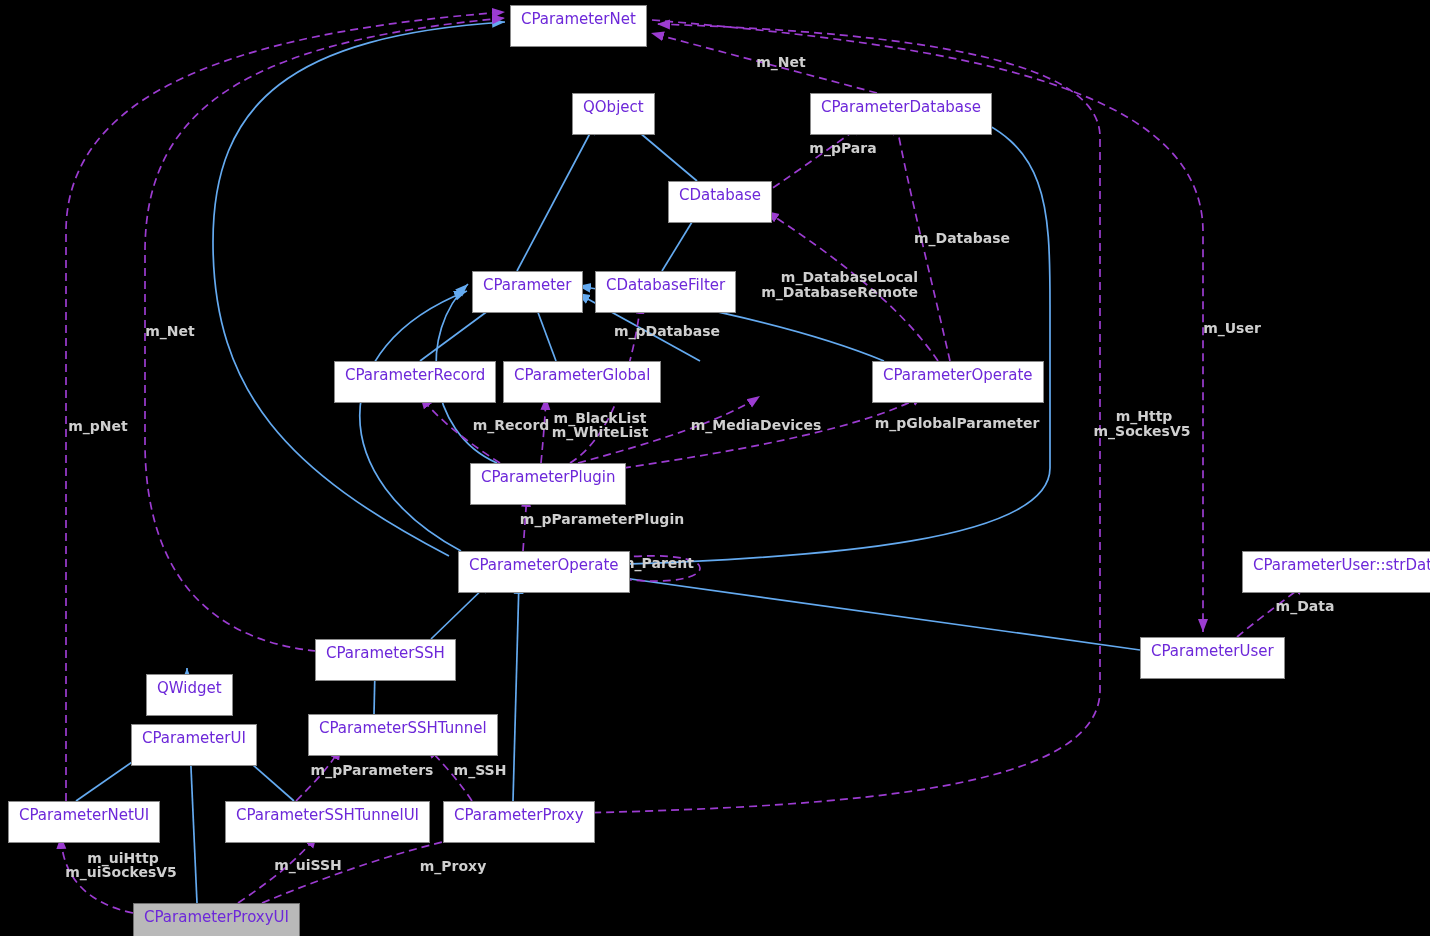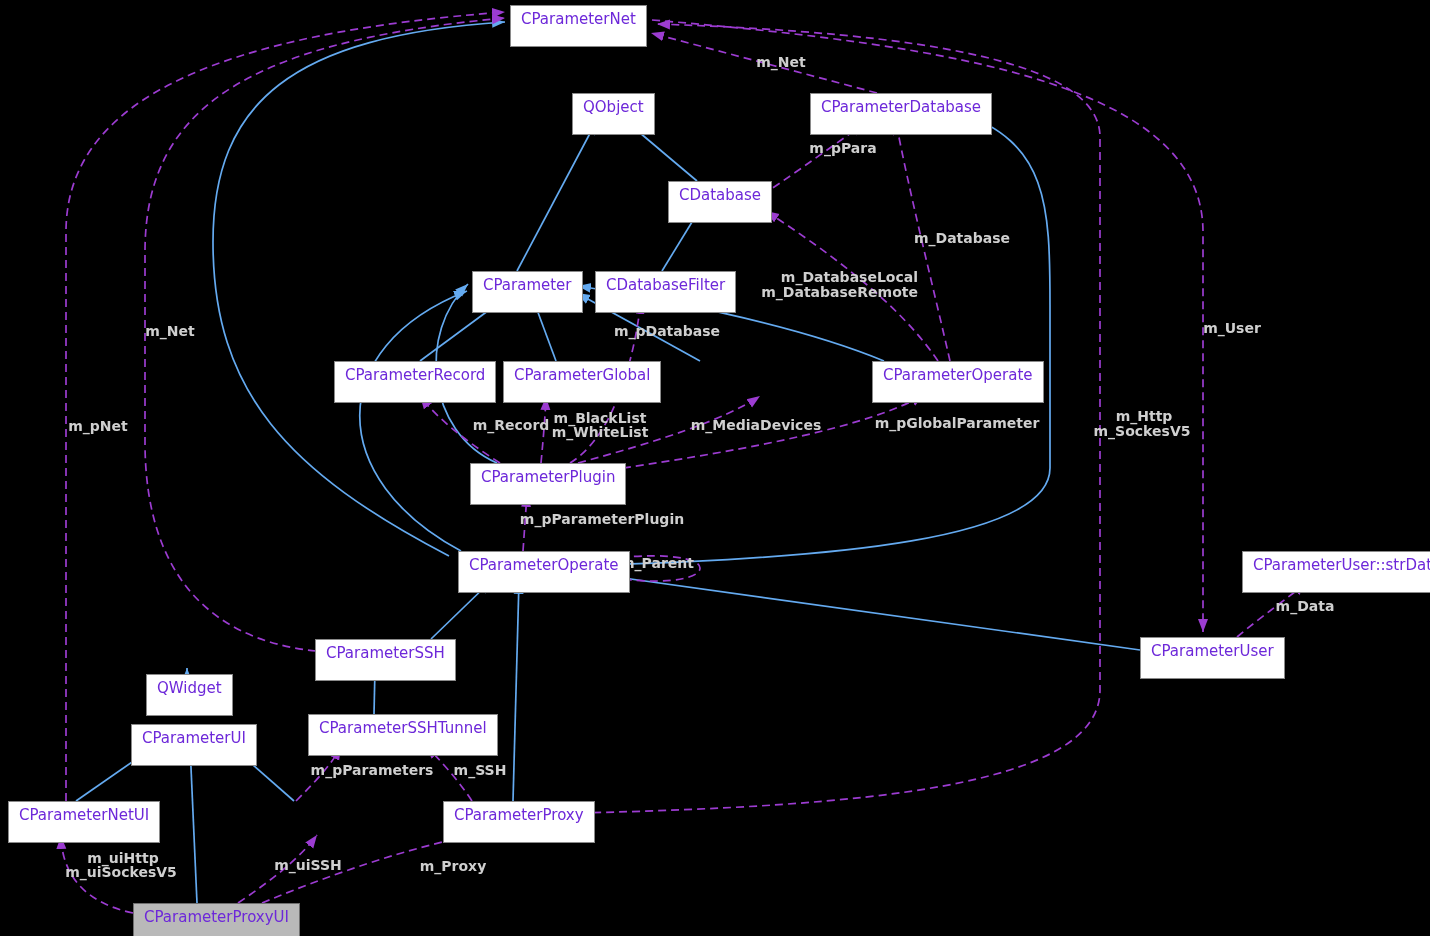--- a/index.html
+++ b/index.html
@@ -112,16 +112,17 @@
 <div class="node" style="left:872px;top:361px">CParameterOperate</div>
 <div class="node" style="left:470px;top:463px">CParameterPlugin</div>
 <div class="node" style="left:458px;top:551px">CParameterOperate</div>
 <div class="node" style="left:1242px;top:551px">CParameterUser::strData</div>
 <div class="node" style="left:1140px;top:637px">CParameterUser</div>
 <div class="node" style="left:146px;top:674px">QWidget</div>
 <div class="node" style="left:315px;top:639px">CParameterSSH</div>
 <div class="node" style="left:131px;top:724px">CParameterUI</div>
 <div class="node" style="left:308px;top:714px">CParameterSSHTunnel</div>
 <div class="node" style="left:8px;top:801px">CParameterNetUI</div>
+<div class="node" style="left:225px;top:801px">CParameterSSHTunnelUI</div>
 <div class="node" style="left:443px;top:801px">CParameterProxy</div>
 <div class="node selected" style="left:133px;top:903px">CParameterProxyUI</div>
 
 </div>
 
 </body></html>

